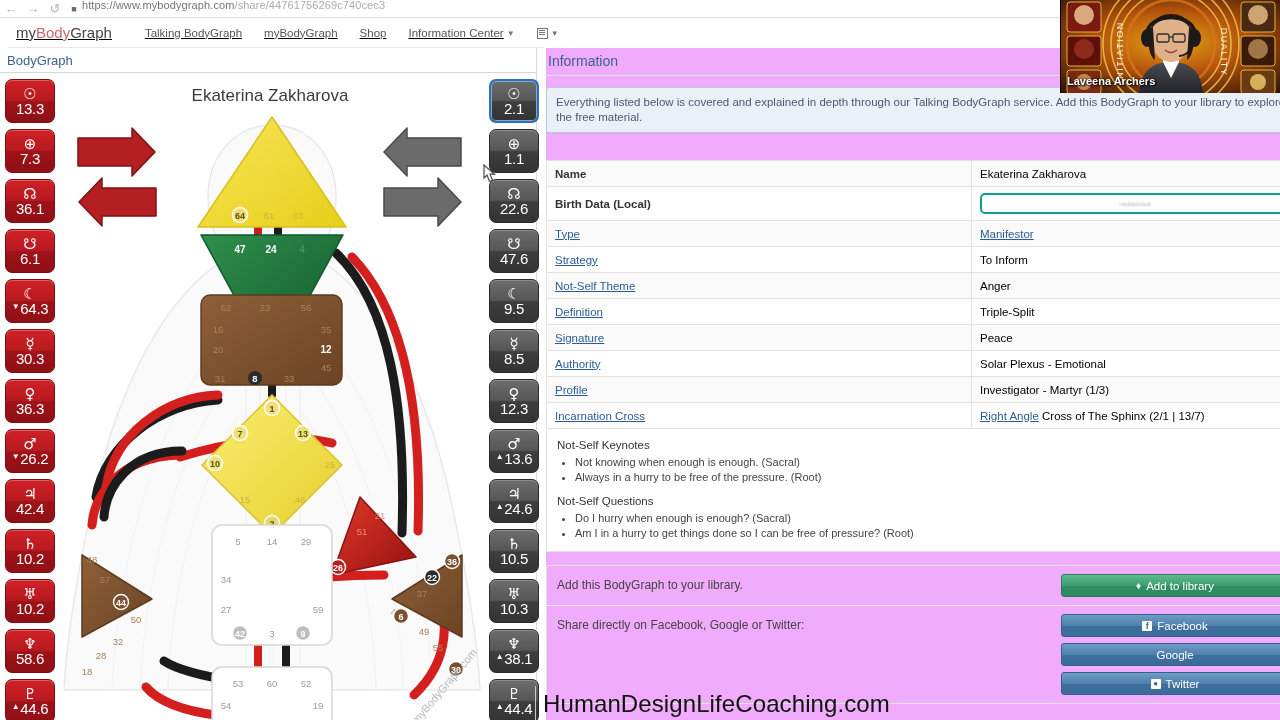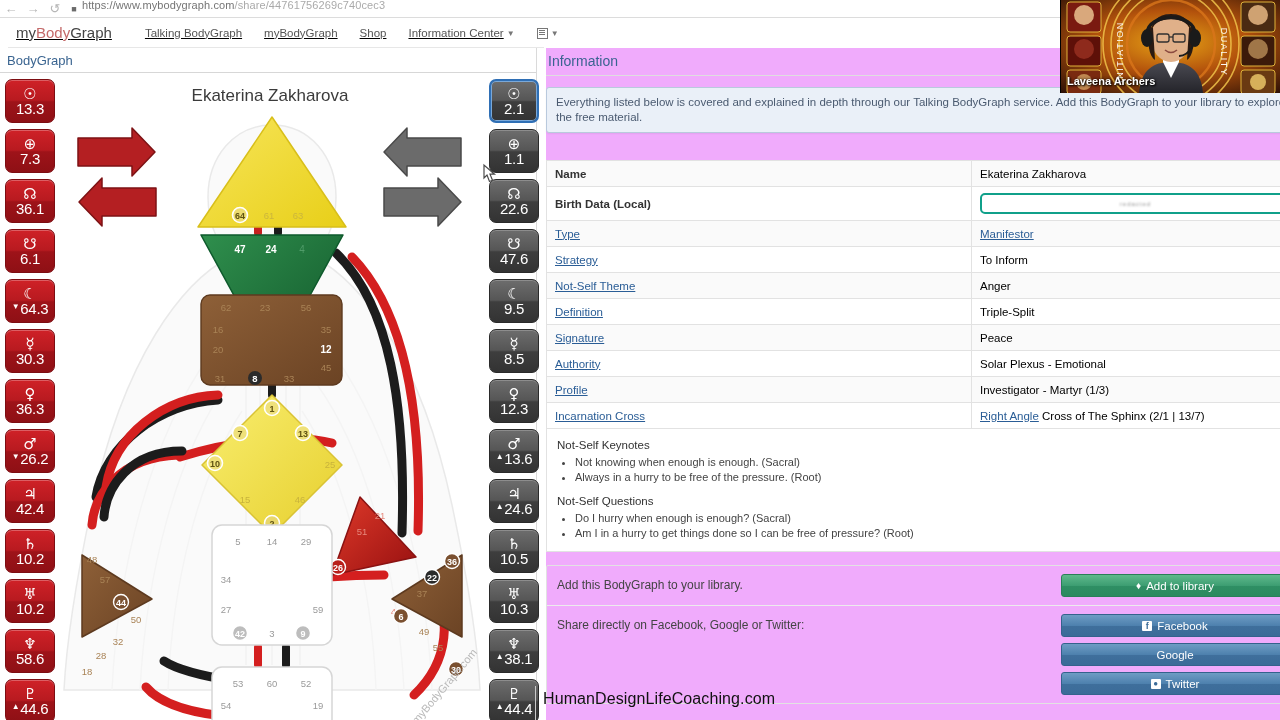--- a/index.html
+++ b/index.html
@@ -149,21 +149,21 @@
     position:absolute; right:0; top:0; width:220px; height:93px; overflow:hidden;
     background:#1a0d06; z-index:40; border-left:1px solid #000;
   }
   .camname {
     position:absolute; left:6px; bottom:6px; color:#fff; font-size:11px; font-weight:bold;
     text-shadow:1px 1px 2px #000, 0 0 3px #000; z-index:6;
   }
 
   
   .caption {
-    position:absolute; left:543px; top:690px; font-size:16px; color:#111; z-index:25;
+    position:absolute; left:543px; top:690px; font-size:24px; color:#111; z-index:25;
     letter-spacing:.1px;
   }
   .capline { position:absolute; left:535px; top:686px; width:1px; height:34px; background:#c9c9c9; z-index:24;}
 </style>
 </head>
 <body>
 
 <div id="screen">
 
   <div class="chrome">

